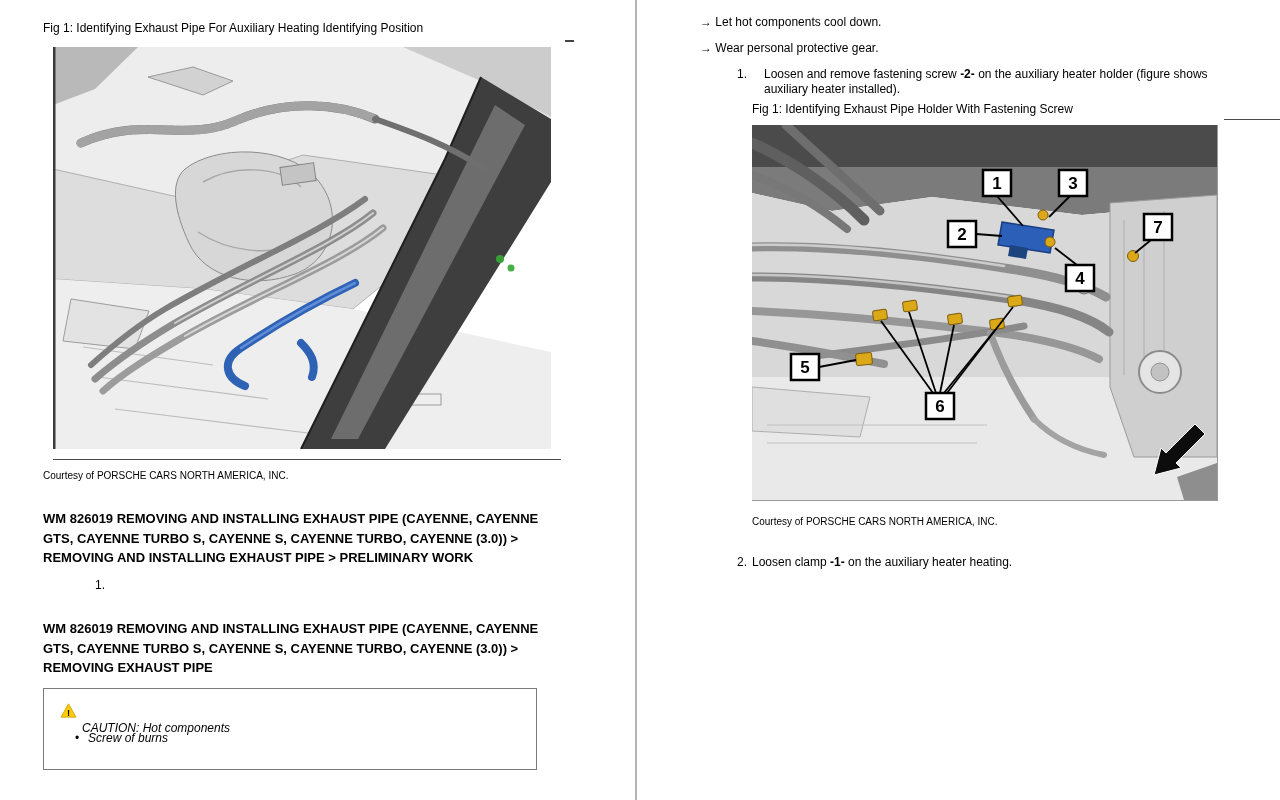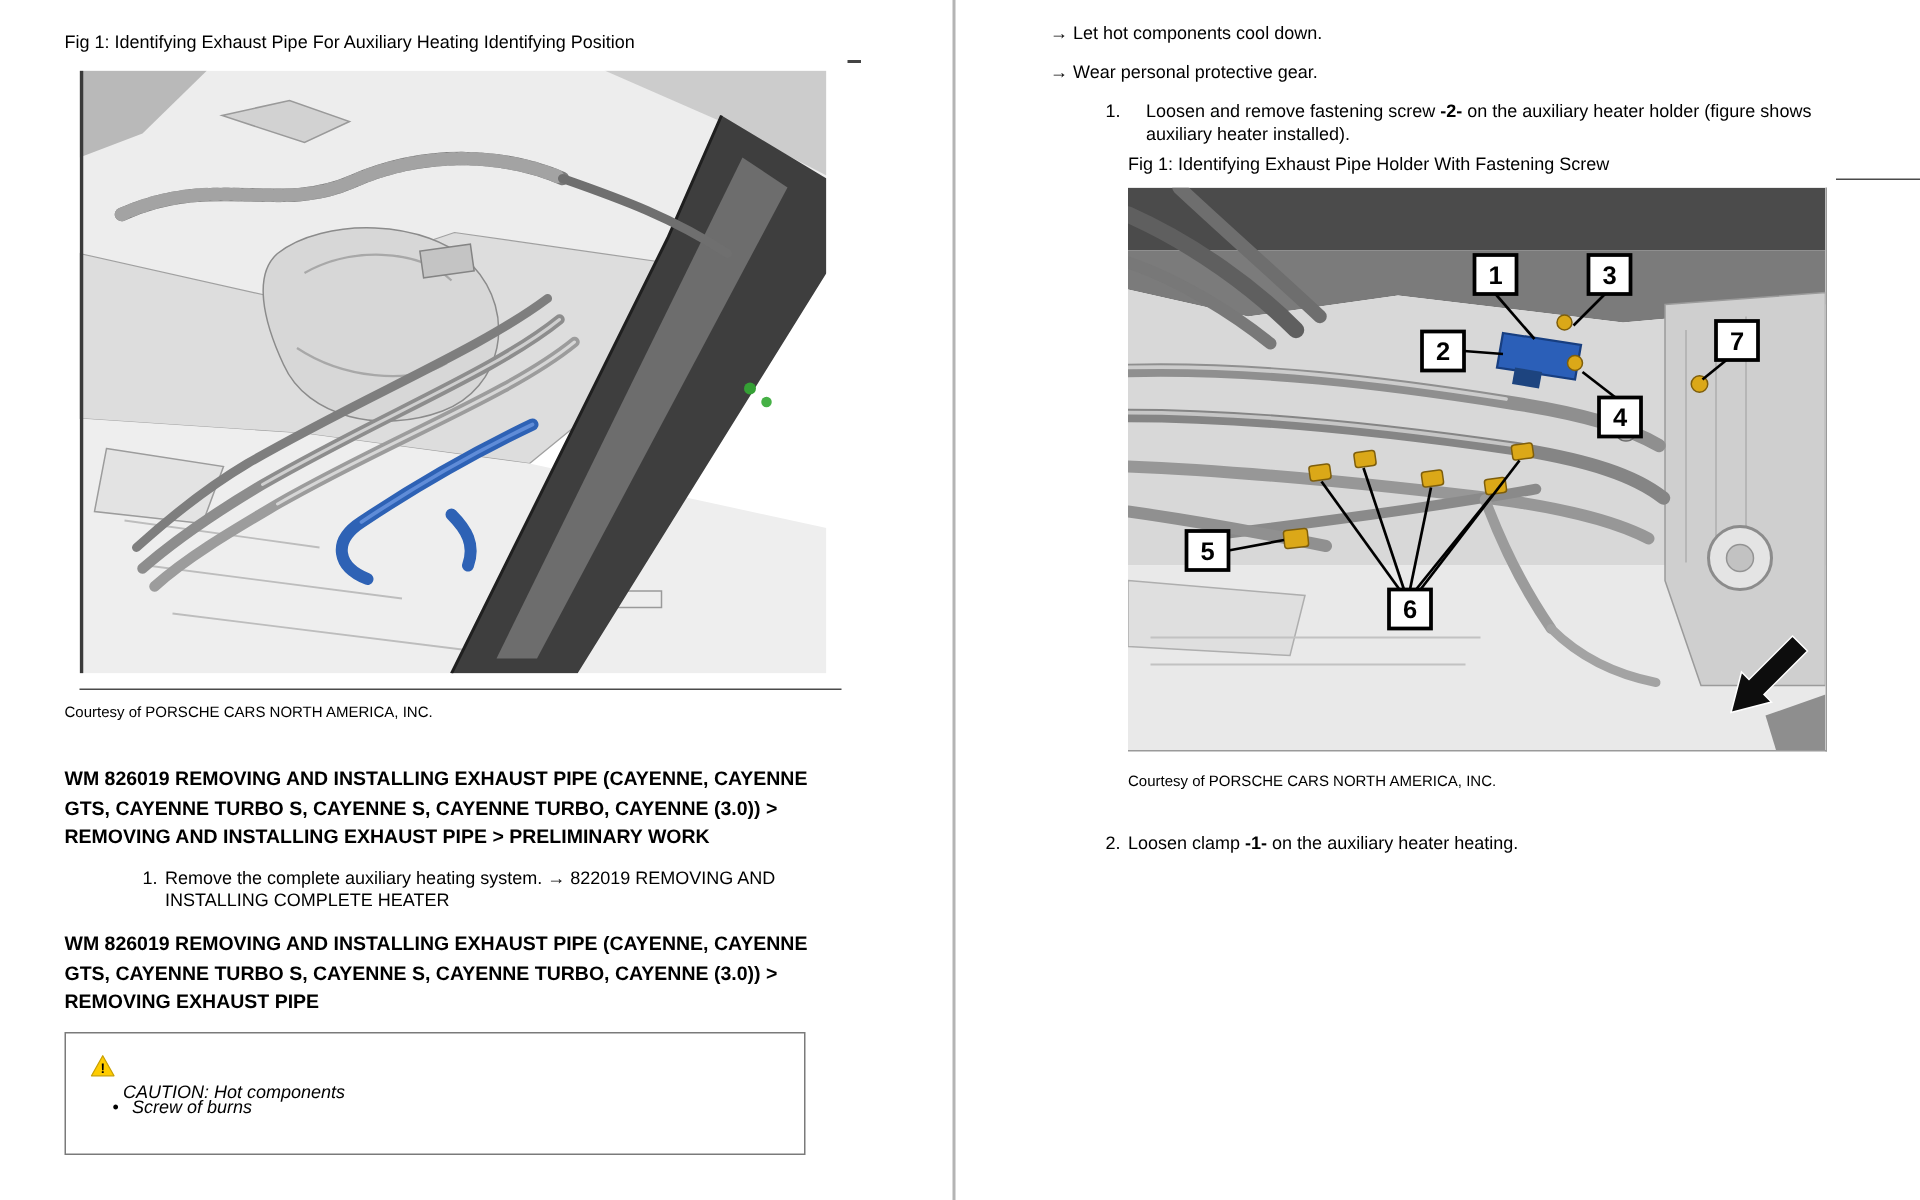--- a/index.html
+++ b/index.html
@@ -85,23 +85,20 @@
       <rect x="0" y="0" width="2.5" height="402" fill="#3a3a3a"></rect>
     </svg>
   </div>
 
   <div class="abs rule" style="left:53px;top:459px;width:508px;height:1px;"></div>
   <div class="abs courtesy" style="left:43px;top:470px;">Courtesy of PORSCHE CARS NORTH AMERICA, INC.</div>
 
   <div class="abs heading" style="left:43px;top:509px;width:507px;">WM 826019 REMOVING AND INSTALLING EXHAUST PIPE (CAYENNE, CAYENNE GTS, CAYENNE TURBO S, CAYENNE S, CAYENNE TURBO, CAYENNE (3.0)) &gt; REMOVING AND INSTALLING EXHAUST PIPE &gt; PRELIMINARY WORK</div>
 
   <div class="abs num" style="left:95px;top:578px;">1.</div>
-  <div class="abs body-text" style="left:110px;top:578px;width:442px;">
-    <span>Remove the complete auxiliary heating system. </span><span class="ref-link">→ 822019 REMOVING AND INSTALLING COMPLETE HEATER</span>
-  </div>
 
   <div class="abs heading" style="left:43px;top:619px;width:507px;">WM 826019 REMOVING AND INSTALLING EXHAUST PIPE (CAYENNE, CAYENNE GTS, CAYENNE TURBO S, CAYENNE S, CAYENNE TURBO, CAYENNE (3.0)) &gt; REMOVING EXHAUST PIPE</div>
 
   <div class="abs caution-box" style="left:43px;top:688px;width:494px;height:82px;">
     <span class="abs" style="left:16px;top:14px;">
       <svg viewBox="0 0 20 18" width="17" height="15">
         <path d="M10 1 L19 17 H1 Z" fill="#ffcc00" stroke="#c9a002" stroke-width="1" stroke-linejoin="round"></path>
         <text x="10" y="15" font-size="11" font-weight="bold" text-anchor="middle" fill="#000">!</text>
       </svg>
     </span>

